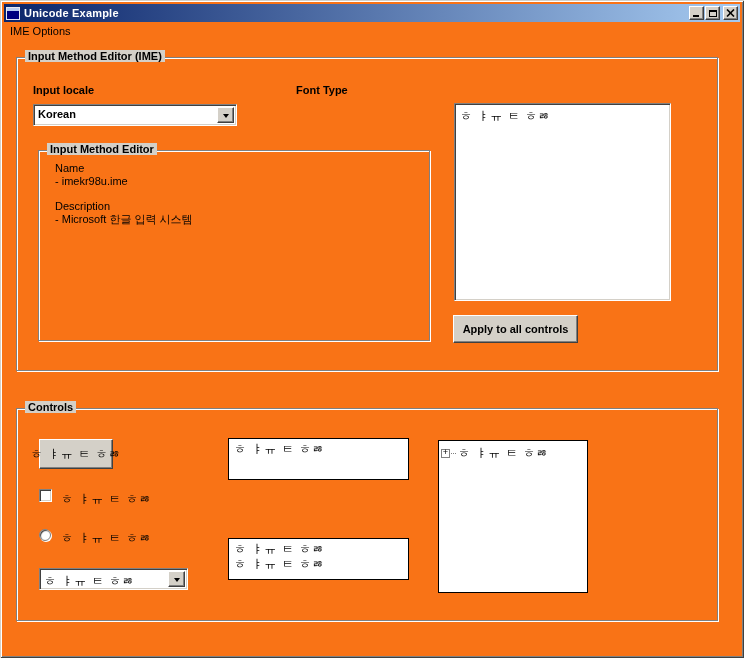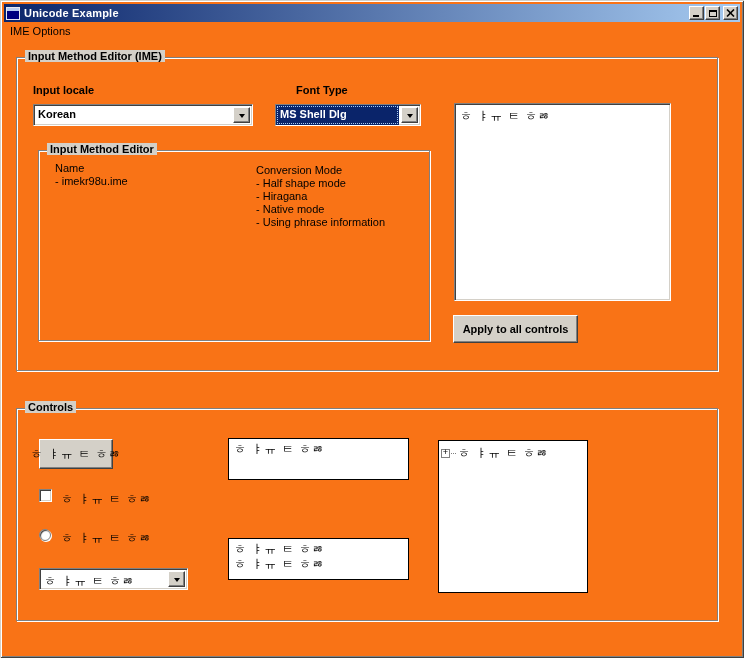--- a/index.html
+++ b/index.html
@@ -120,52 +120,43 @@
 
   <div class="menubar">
     <span class="menu-item">IME Options</span>
   </div>
 
   <div class="groupbox" style="left:16px; top:57px; width:702px; height:314px;">
     <span class="legend">Input Method Editor (IME)</span>
   </div>
 
   <span class="label-b" style="left:33px; top:84px;">Input locale</span>
-  <div class="combo sunken" style="left:33px; top:104px; width:220px;">
+  <div class="combo sunken" style="left:33px; top:104px; width:204px;">
     <span class="field">Korean</span>
     <span class="drop">
         <span class="arrow-down"></span>
       </span>
   </div>
 
   <span class="label-b" style="left:275px; top:84px;margin-left:21px;">Font Type</span>
-  <div class="combo sunken" style="left:275px; top:104px; width:146px;">
-    <span class="field selected">MS Shell Dlg</span>
-    <span class="drop">
-        <span class="arrow-down"></span>
-      </span>
-  </div>
 
   <div class="groupbox" style="left:38px; top:150px; width:392px; height:191px;">
     <span class="legend">Input Method Editor</span>
 
     <div class="info-col" style="left:16px; top:11px;">
       <div class="info-sec">
         <div>Name</div>
         <div>- imekr98u.ime</div>
       </div>
+      <div class="info-sec">
+        <div>Description</div>
+        <div>- Microsoft 한글 입력 시스템</div>
+      </div>
     </div>
 
-    <div class="info-col" style="left:217px; top:13px;">
-      <div>Conversion Mode</div>
-      <div>- Half shape mode</div>
-      <div>- Hiragana</div>
-      <div>- Native mode</div>
-      <div>- Using phrase information</div>
-    </div>
 
   </div>
 
   <div class="sunken preview" style="left:454px; top:103px; width:217px; height:198px;">
     <span class="jamo">ㅎ ㅑㅠ ㅌ ㅎㅀ</span>
   </div>
 
   <button class="btn3d" style="left:453px; top:315px; width:125px; height:28px; font-weight:bold;">Apply to all controls</button>
 
   <div class="groupbox" style="left:16px; top:408px; width:702px; height:213px;">

